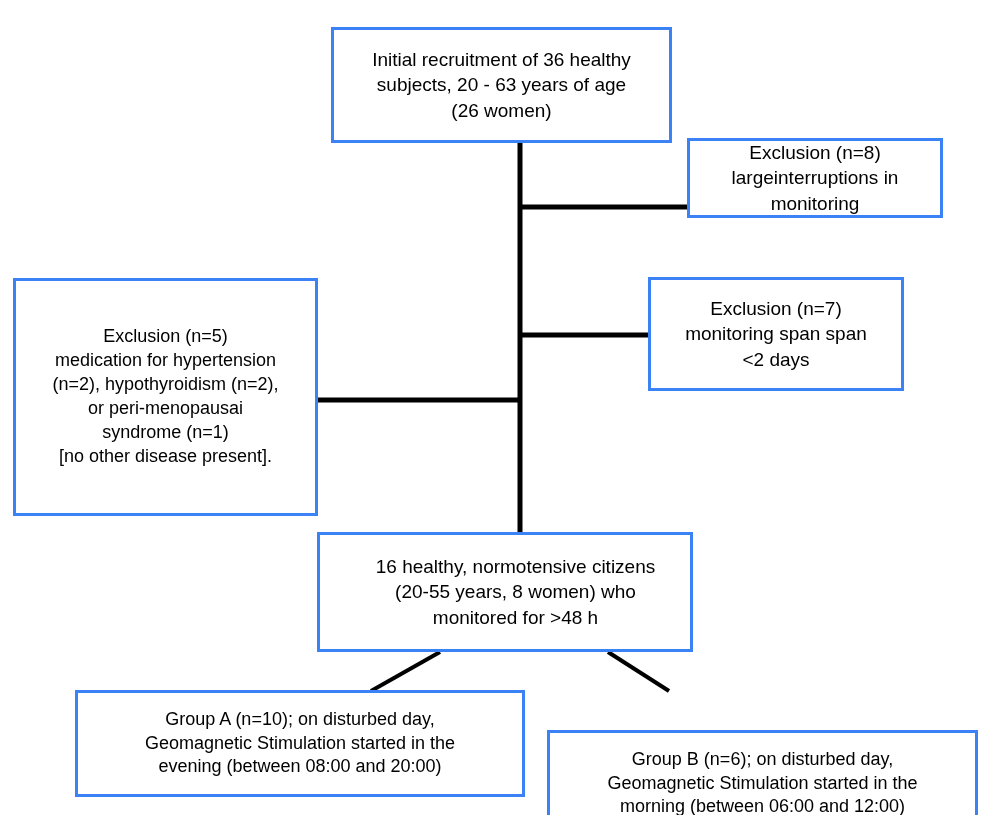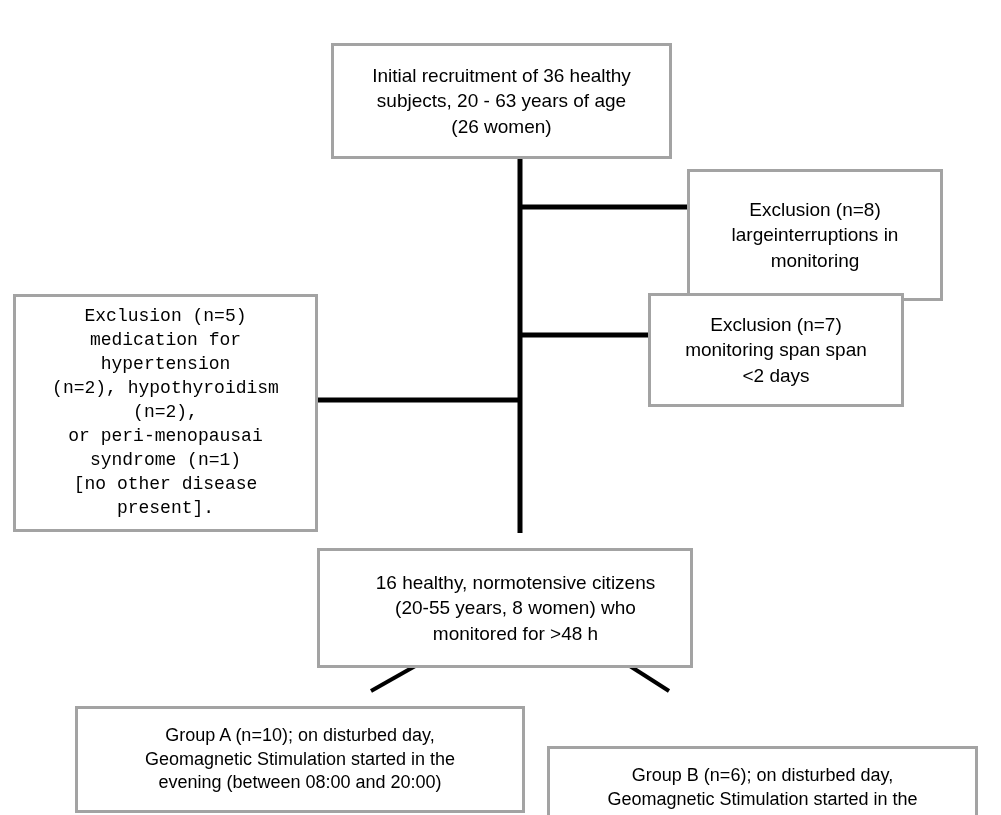--- a/index.html
+++ b/index.html
@@ -21,44 +21,43 @@
     left: 0;
     top: 0;
     width: 1001px;
     height: 815px;
     pointer-events: none;
   }
   .node {
     position: absolute;
     box-sizing: border-box;
     background: #ffffff;
-    border: 3px solid #a3a3a3;
+    border: 3px solid #3b82f6;
     display: flex;
     align-items: center;
     justify-content: center;
     text-align: center;
     color: #000000;
     font-size: 19px;
     line-height: 1.33;
     z-index: 2;
-    margin-top: 16px;
   }
   .node .txt {
     display: block;
     width: 100%;
     padding: 0 6px;
     box-sizing: border-box;
     white-space: pre-line;
   }
 
   
   #node-recruitment { left: 331px;  top: 27px;  width: 341px; height: 116px; }
-  #node-excl-interruptions { left: 687px; top: 153px; width: 256px; height: 132px; }
+  #node-excl-interruptions { left: 687px; top: 138px; width: 256px; height: 80px; }
   #node-excl-span { left: 648px; top: 277px; width: 256px; height: 114px; }
-  #node-excl-medication { left: 13px; top: 278px; width: 305px; height: 238px; font-size: 18px; font-family: Liberation Mono, monospace; }
+  #node-excl-medication { left: 13px; top: 278px; width: 305px; height: 238px; font-size: 18px; }
   #node-included { left: 317px; top: 532px; width: 376px; height: 120px; padding-left: 21px; }
   #node-group-a { left: 75px;  top: 690px; width: 450px; height: 107px; font-size: 18px; }
   #node-group-b { left: 547px; top: 730px; width: 431px; height: 107px; font-size: 18px; }
 </style>
 </head>
 <body>
 
 <div id="canvas">
 
   <svg id="connectors" viewBox="0 0 1001 815" width="1001" height="815" xmlns="http://www.w3.org/2000/svg">

